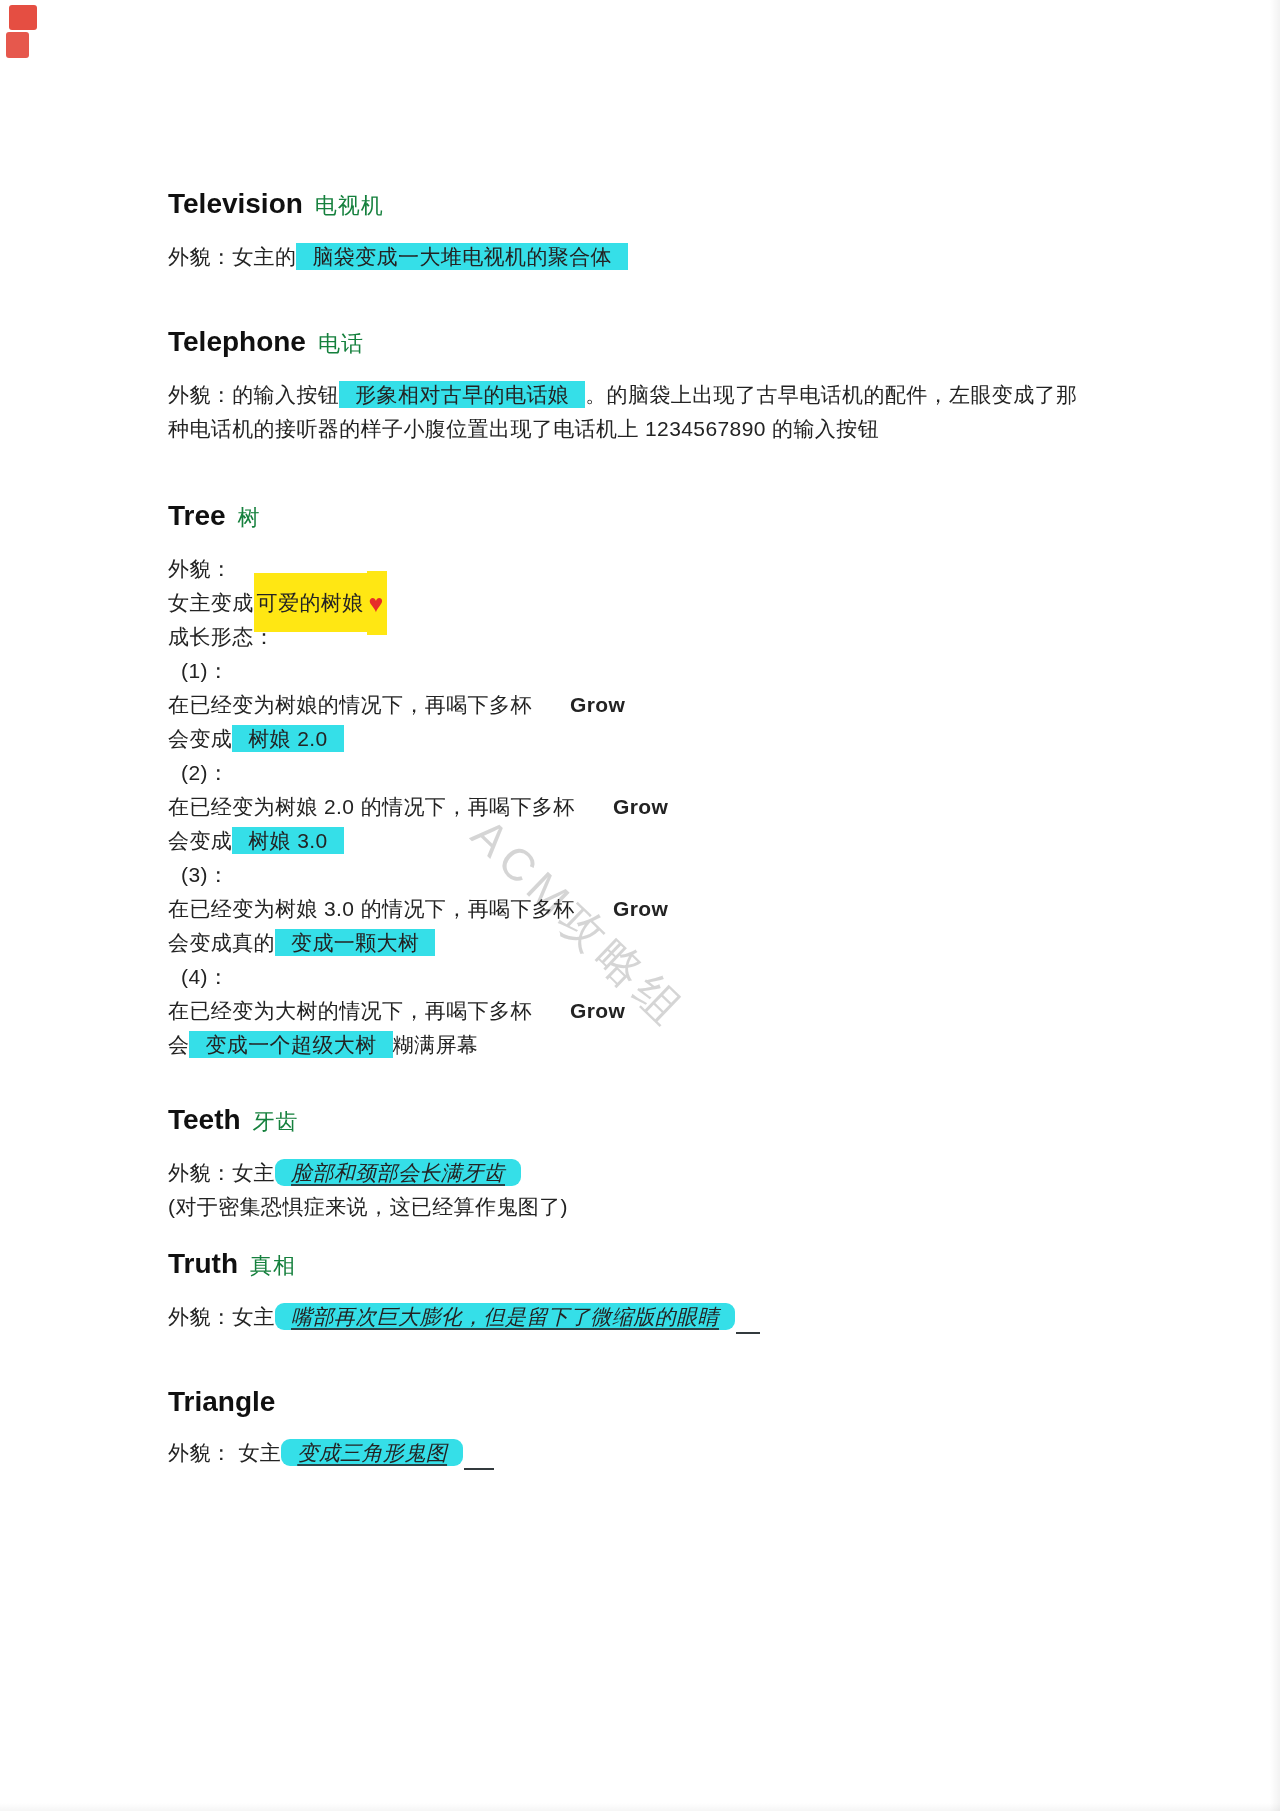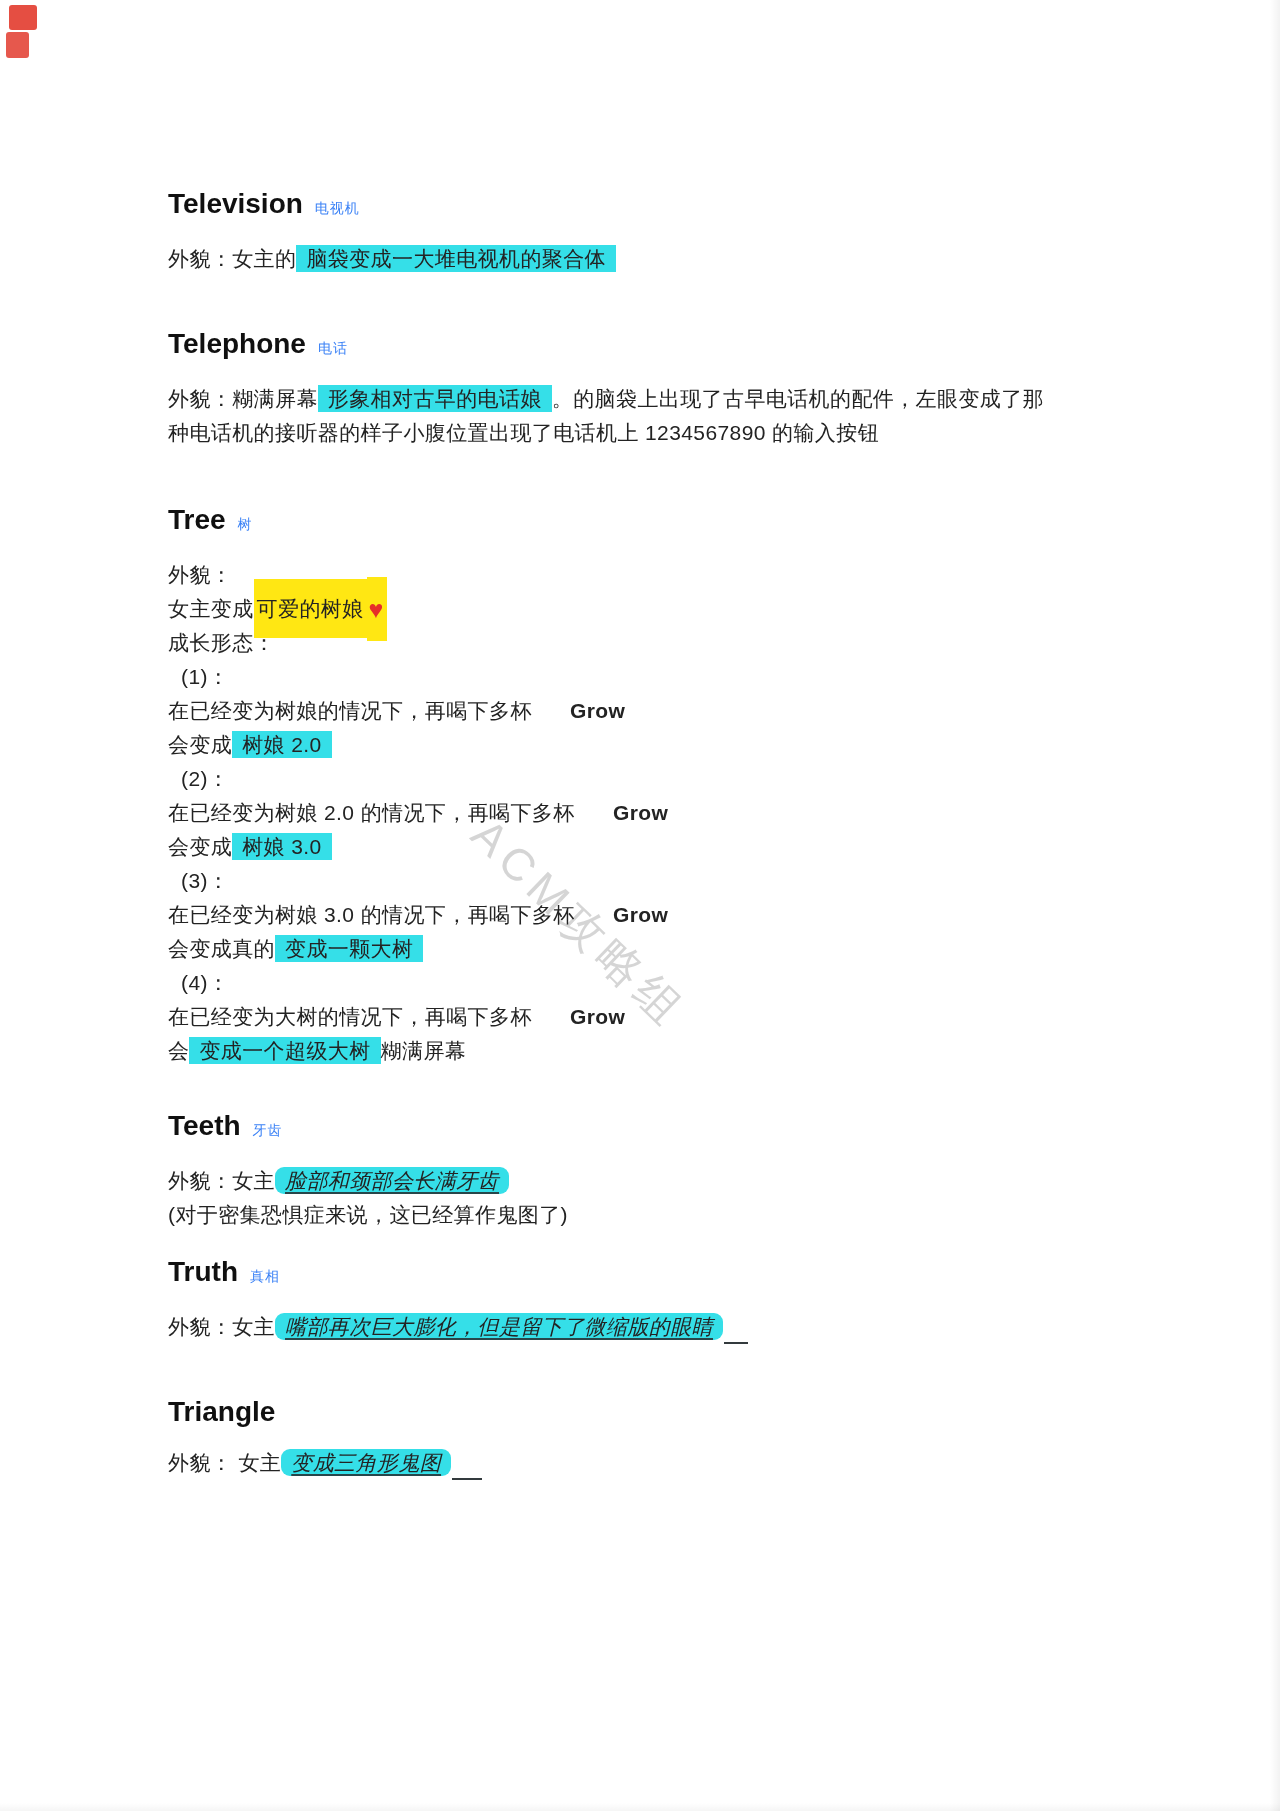--- a/index.html
+++ b/index.html
@@ -32,27 +32,27 @@
   .content { position:absolute; left:168px; top:188px; width:980px; }
 
   section { display:block; }
   section[data-sec-id="telephone"] { margin-top:52px; }
   section[data-sec-id="tree"]      { margin-top:54px; }
   section[data-sec-id="teeth"]     { margin-top:42px; }
   section[data-sec-id="truth"]     { margin-top:24px; }
   section[data-sec-id="triangle"]  { margin-top:52px; }
 
   h2 { margin:0; font-size:28px; line-height:32px; font-weight:700; color:#101010; }
-  h2 .zh { font-size:14px; font-weight:400; color:#3b82f6; margin-left:12px; letter-spacing:1px;text-align:center; }
+  h2 .zh { font-size:22px; font-weight:400; color:#15803d; margin-left:12px; letter-spacing:1px;text-align:center; }
 
   .body { margin-top:18px; }
   .line { font-size:21px; line-height:34px; letter-spacing:0.4px; }
   .line.ind { padding-left:13px; }
 
-  .hl-cyan   { background:#35dfe8; padding:2px 10px; }
+  .hl-cyan   { background:#35dfe8; padding:2px 16px; }
   .hl-yellow { background:#ffe713; padding:18px 3px; }
   .em-u {
     font-style:italic;
     text-decoration:underline;
     text-decoration-thickness:2px;
     text-underline-offset:4px;
     text-decoration-color:#28464a;
     border-radius:9px;
   }
   .bold { font-weight:700;margin-left:32px; }
@@ -71,21 +71,21 @@
   <main class="content">
       <section data-sec-id="television">
         <h2><span class="en">Television</span><span class="zh">电视机</span></h2>
         <div class="body">
           <div class="line"><span class="">外貌：女主的</span><span class="hl-cyan">脑袋变成一大堆电视机的聚合体</span></div>
         </div>
       </section>
       <section data-sec-id="telephone">
         <h2><span class="en">Telephone</span><span class="zh">电话</span></h2>
         <div class="body">
-          <div class="line"><span class="">外貌：糊满屏幕</span><span class="hl-cyan">形象相对古早的电话娘</span><span class="">。的脑袋上出现了古早电话机的配件，左眼变成了那</span></div>
+          <div class="line"><span class="">外貌：的输入按钮</span><span class="hl-cyan">形象相对古早的电话娘</span><span class="">。的脑袋上出现了古早电话机的配件，左眼变成了那</span></div>
           <div class="line"><span class="">种电话机的接听器的样子小腹位置出现了电话机上 1234567890 的输入按钮</span></div>
         </div>
       </section>
       <section data-sec-id="tree">
         <h2><span class="en">Tree</span><span class="zh">树</span></h2>
         <div class="body">
           <div class="line"><span class="">外貌：</span></div>
           <div class="line"><span class="">女主变成</span><span class="hl-yellow">可爱的树娘</span><span class="hl-yellow heart">♥</span></div>
           <div class="line"><span class="">成长形态：</span></div>
           <div class="line ind"><span class="">(1)：</span></div>

